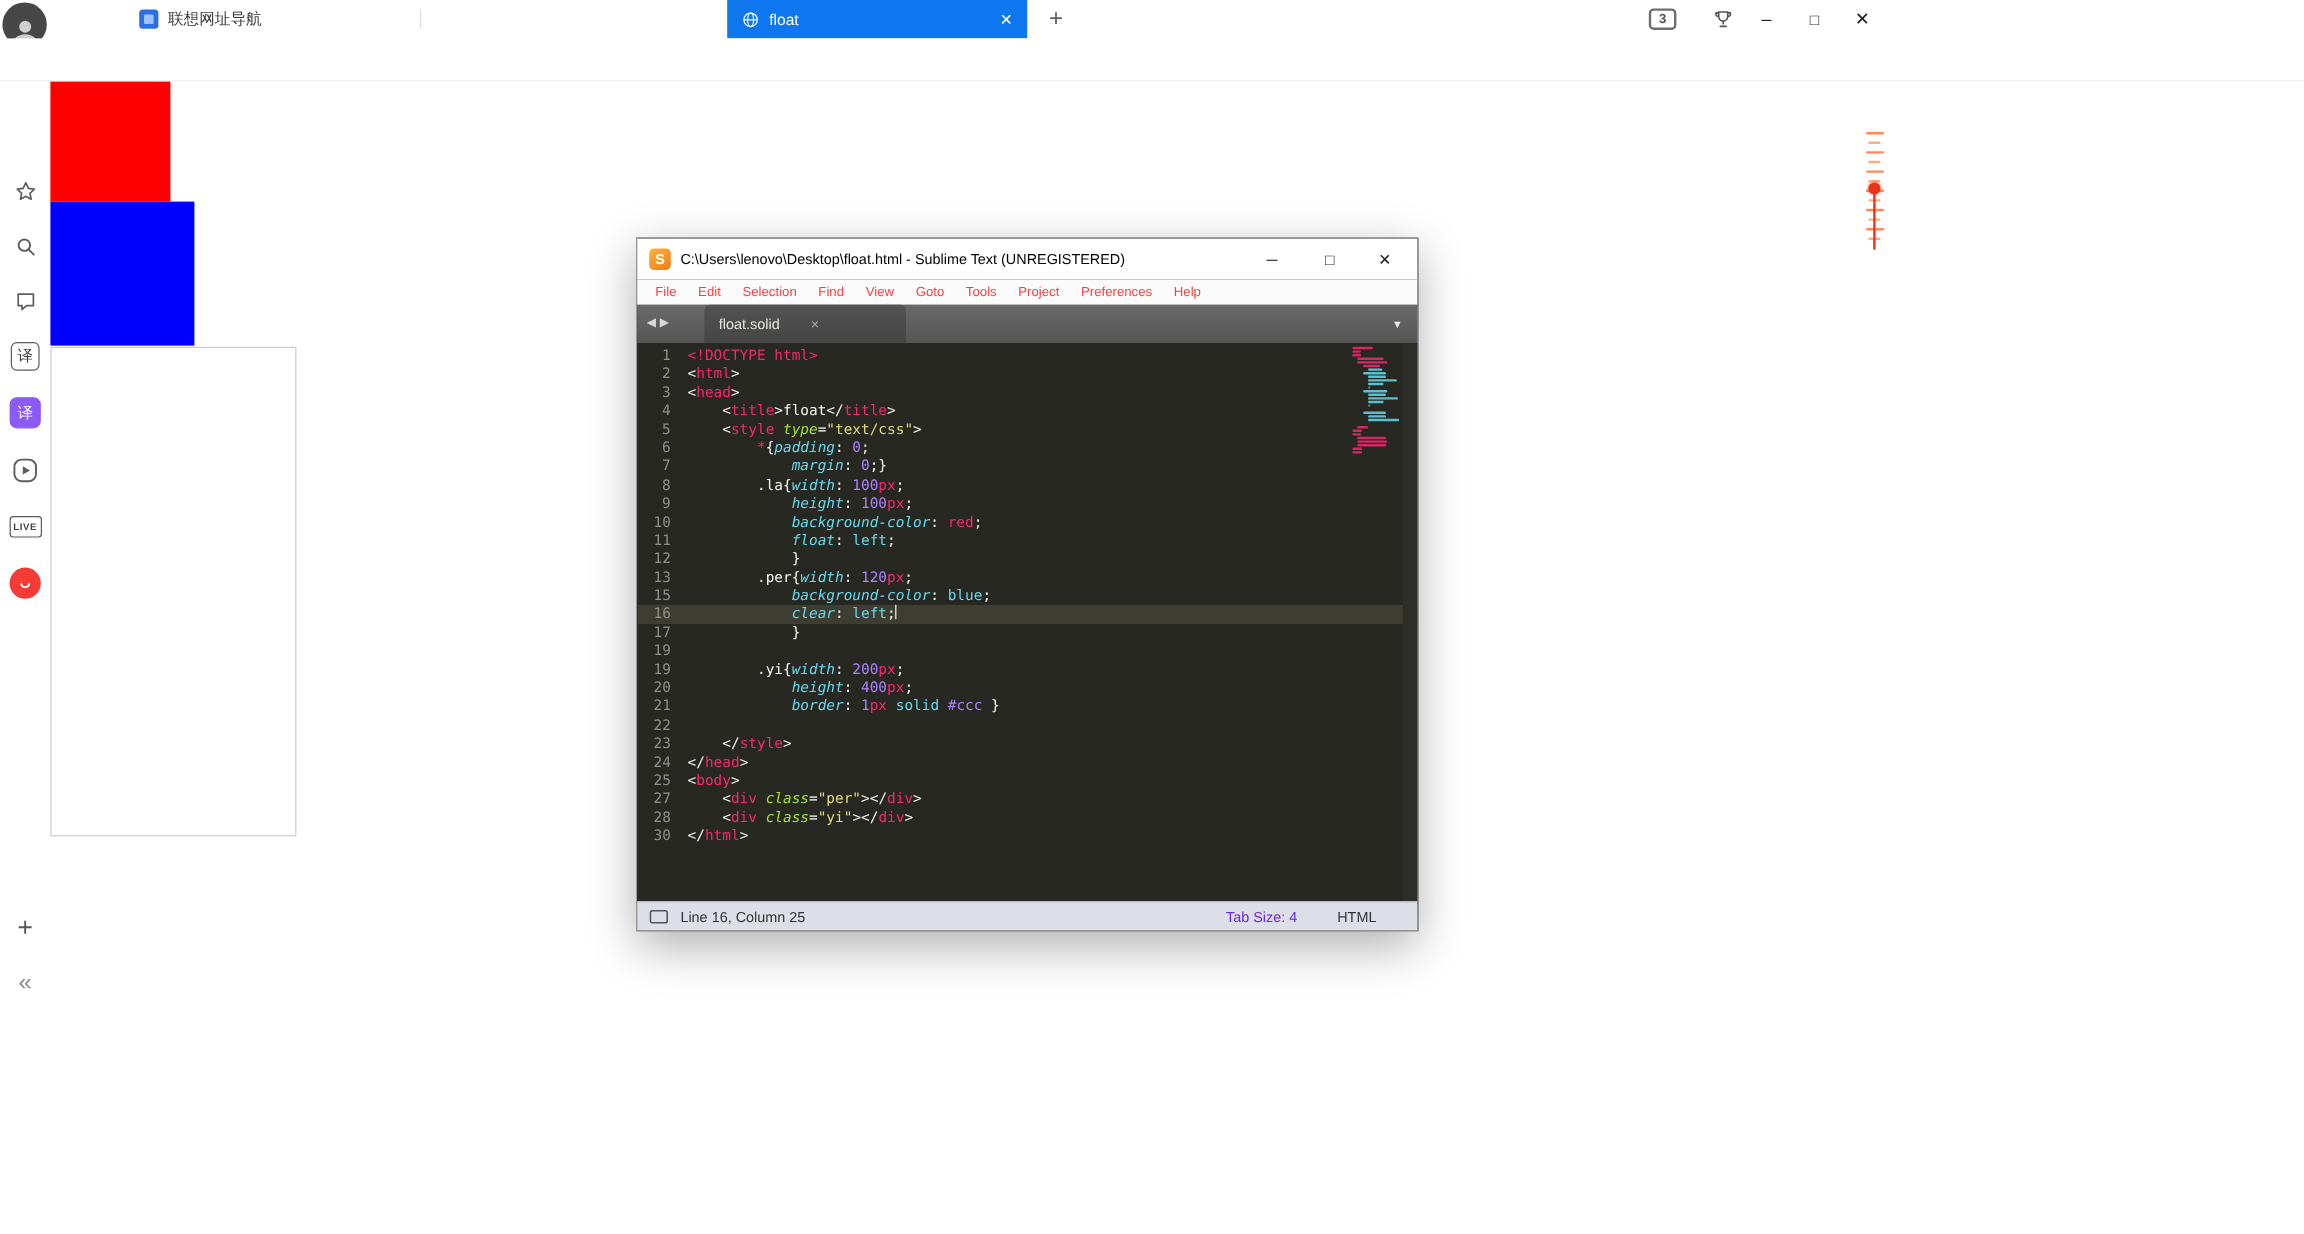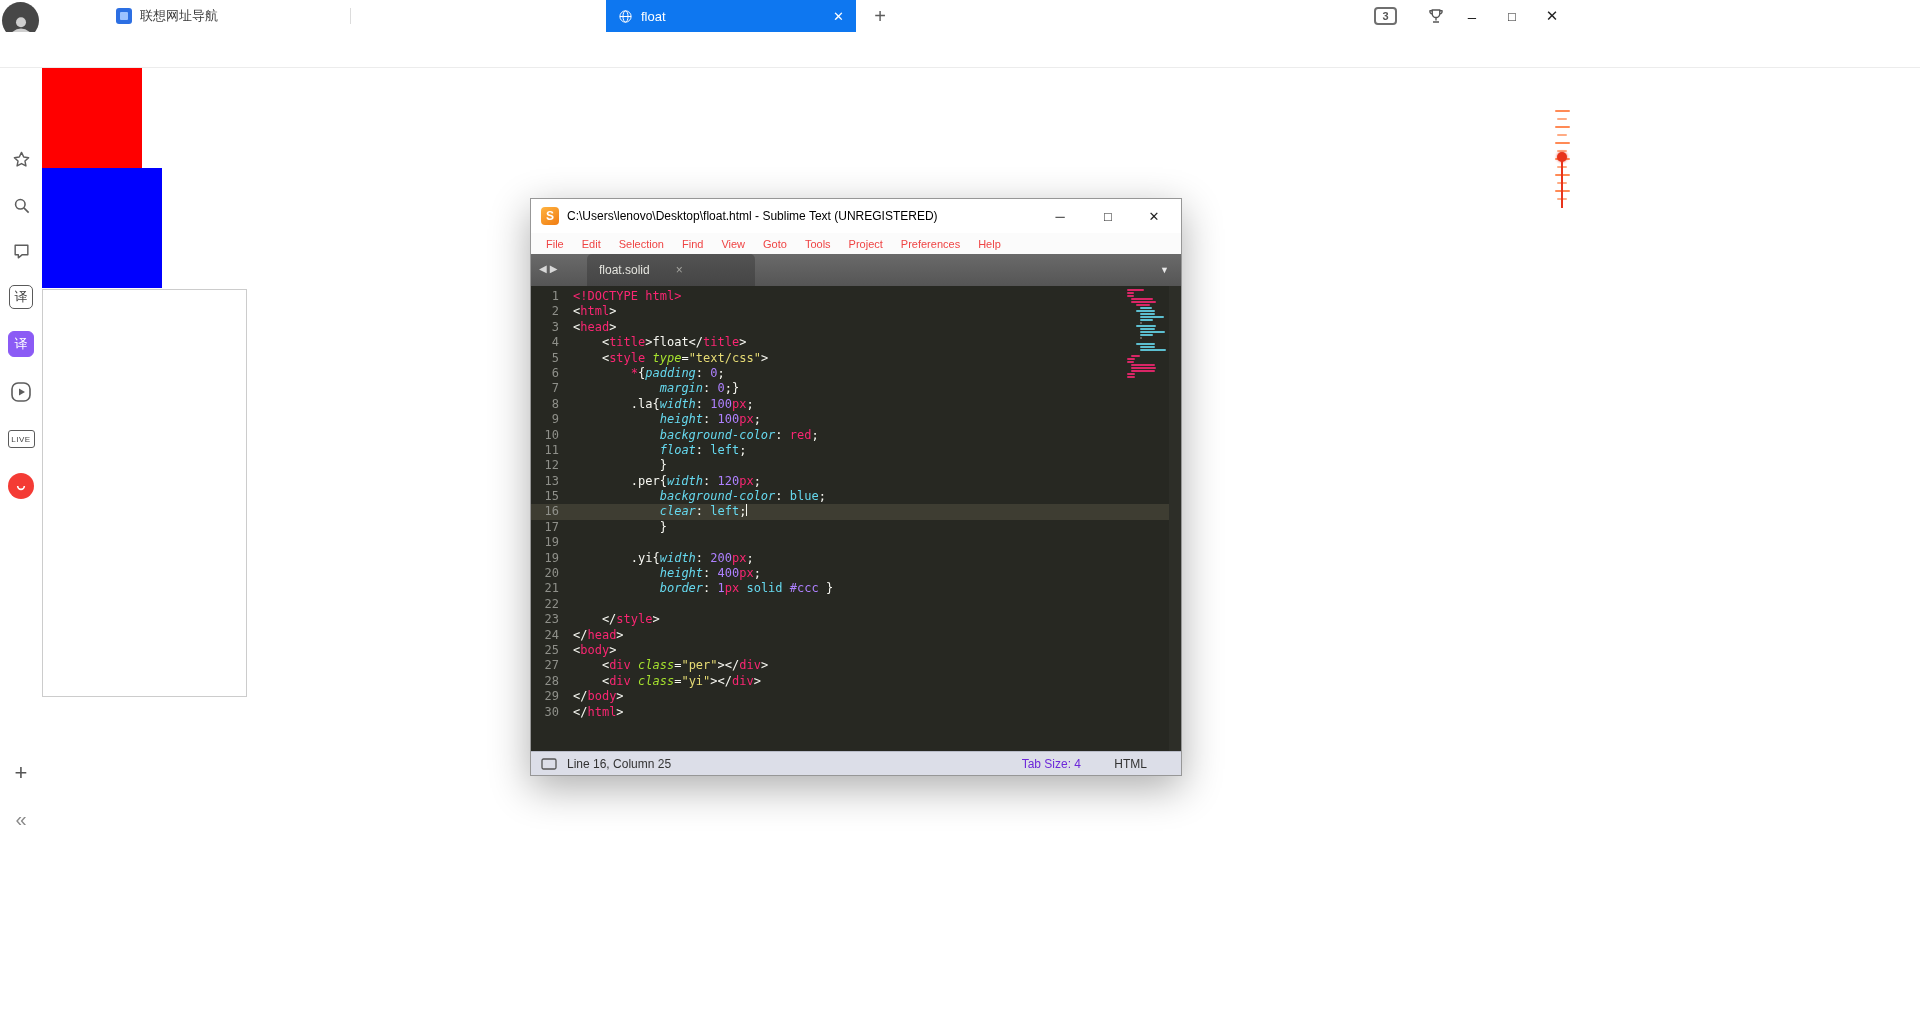--- a/index.html
+++ b/index.html
@@ -26,21 +26,21 @@
   .engine{width:17px;height:17px;border-radius:3px;background:#2f76f6;display:flex;align-items:center;justify-content:center}
   .engine b{width:7px;height:7px;border-radius:50%;background:#fff}
   .caret-s{font-size:8px;color:#8a8a8a}
   .burger div{width:16px;height:2px;background:#4c4c4c;margin:3px 0;border-radius:1px}
 
   
   .sidebar{position:absolute;left:0;top:68px;width:42px;height:960px;background:#fff}
   .side-btn{position:absolute;left:0;width:42px;height:30px;display:flex;align-items:center;justify-content:center;color:#5d5d5d}
   .tr-box{width:24px;height:24px;border:1.6px solid #5a5a5a;border-radius:5px;display:flex;align-items:center;justify-content:center;font-size:13px;color:#444}
   .tr-box.active{background:#8b5bf5;border-color:#8b5bf5;color:#fff;width:26px;height:26px;border-radius:6px}
-  .live-box{width:27px;height:18px;border:1.6px solid #5a5a5a;border-radius:3px;display:flex;align-items:center;justify-content:center;font-size:8px;font-weight:normal;color:#444;letter-spacing:.5px}
+  .live-box{width:27px;height:18px;border:1.6px solid #5a5a5a;border-radius:3px;display:flex;align-items:center;justify-content:center;font-size:8px;font-weight:bold;color:#444;letter-spacing:.5px}
   .red-app{width:26px;height:26px;border-radius:50%;background:#f43b35;display:flex;align-items:center;justify-content:center}
 
   
   .page-content{position:absolute;left:42px;top:68px;width:1878px;height:960px;background:#fff}
   .box-red{position:absolute;left:0;top:0;width:100px;height:100px}
   .box-blue{position:absolute;left:0;top:100px;width:120px;height:120px}
   .box-outline{position:absolute;left:0;top:221px;width:205px;height:408px;background:#fff}
 
   
   .side-slider{position:absolute;left:1552px;top:104px;width:20px;height:104px}
@@ -336,21 +336,20 @@
       <div class="code-row"><span class="gutter">19</span><span class="code-text"></span></div>
       <div class="code-row"><span class="gutter">19</span><span class="code-text"><span class="tk-w">        .yi{</span><span class="tk-ci">width</span><span class="tk-w">: </span><span class="tk-v">200</span><span class="tk-p">px</span><span class="tk-w">;</span></span></div>
       <div class="code-row"><span class="gutter">20</span><span class="code-text"><span class="tk-w">            </span><span class="tk-ci">height</span><span class="tk-w">: </span><span class="tk-v">400</span><span class="tk-p">px</span><span class="tk-w">;</span></span></div>
       <div class="code-row"><span class="gutter">21</span><span class="code-text"><span class="tk-w">            </span><span class="tk-ci">border</span><span class="tk-w">: </span><span class="tk-v">1</span><span class="tk-p">px</span><span class="tk-w"> </span><span class="tk-c">solid</span><span class="tk-w"> </span><span class="tk-v">#ccc</span><span class="tk-w"> }</span></span></div>
       <div class="code-row"><span class="gutter">22</span><span class="code-text"></span></div>
       <div class="code-row"><span class="gutter">23</span><span class="code-text"><span class="tk-w">    &lt;/</span><span class="tk-p">style</span><span class="tk-w">&gt;</span></span></div>
       <div class="code-row"><span class="gutter">24</span><span class="code-text"><span class="tk-w">&lt;/</span><span class="tk-p">head</span><span class="tk-w">&gt;</span></span></div>
       <div class="code-row"><span class="gutter">25</span><span class="code-text"><span class="tk-w">&lt;</span><span class="tk-p">body</span><span class="tk-w">&gt;</span></span></div>
       <div class="code-row"><span class="gutter">27</span><span class="code-text"><span class="tk-w">    &lt;</span><span class="tk-p">div</span><span class="tk-w"> </span><span class="tk-g">class</span><span class="tk-w">=</span><span class="tk-y">"per"</span><span class="tk-w">&gt;&lt;/</span><span class="tk-p">div</span><span class="tk-w">&gt;</span></span></div>
       <div class="code-row"><span class="gutter">28</span><span class="code-text"><span class="tk-w">    &lt;</span><span class="tk-p">div</span><span class="tk-w"> </span><span class="tk-g">class</span><span class="tk-w">=</span><span class="tk-y">"yi"</span><span class="tk-w">&gt;&lt;/</span><span class="tk-p">div</span><span class="tk-w">&gt;</span></span></div>
-      <div class="code-row"><span class="gutter">29</span><span class="code-text"><span class="tk-w">&lt;/</span><span class="tk-p">body</span><span class="tk-w">&gt;</span></span></div>
       <div class="code-row"><span class="gutter">30</span><span class="code-text"><span class="tk-w">&lt;/</span><span class="tk-p">html</span><span class="tk-w">&gt;</span></span></div>
     </div>
   <div class="scrollcol"></div>
   <div class="minimap">
       <div class="mm-line" style="margin-left: 0px; width: 17px; background: rgb(249, 38, 114);"></div>
       <div class="mm-line" style="margin-left: 0px; width: 7px; background: rgb(249, 38, 114);"></div>
       <div class="mm-line" style="margin-left: 0px; width: 7px; background: rgb(249, 38, 114);"></div>
       <div class="mm-line" style="margin-left: 4px; width: 22px; background: rgb(249, 38, 114);"></div>
       <div class="mm-line" style="margin-left: 4px; width: 25px; background: rgb(249, 38, 114);"></div>
       <div class="mm-line" style="margin-left: 9px; width: 14px; background: rgb(249, 38, 114);"></div>

